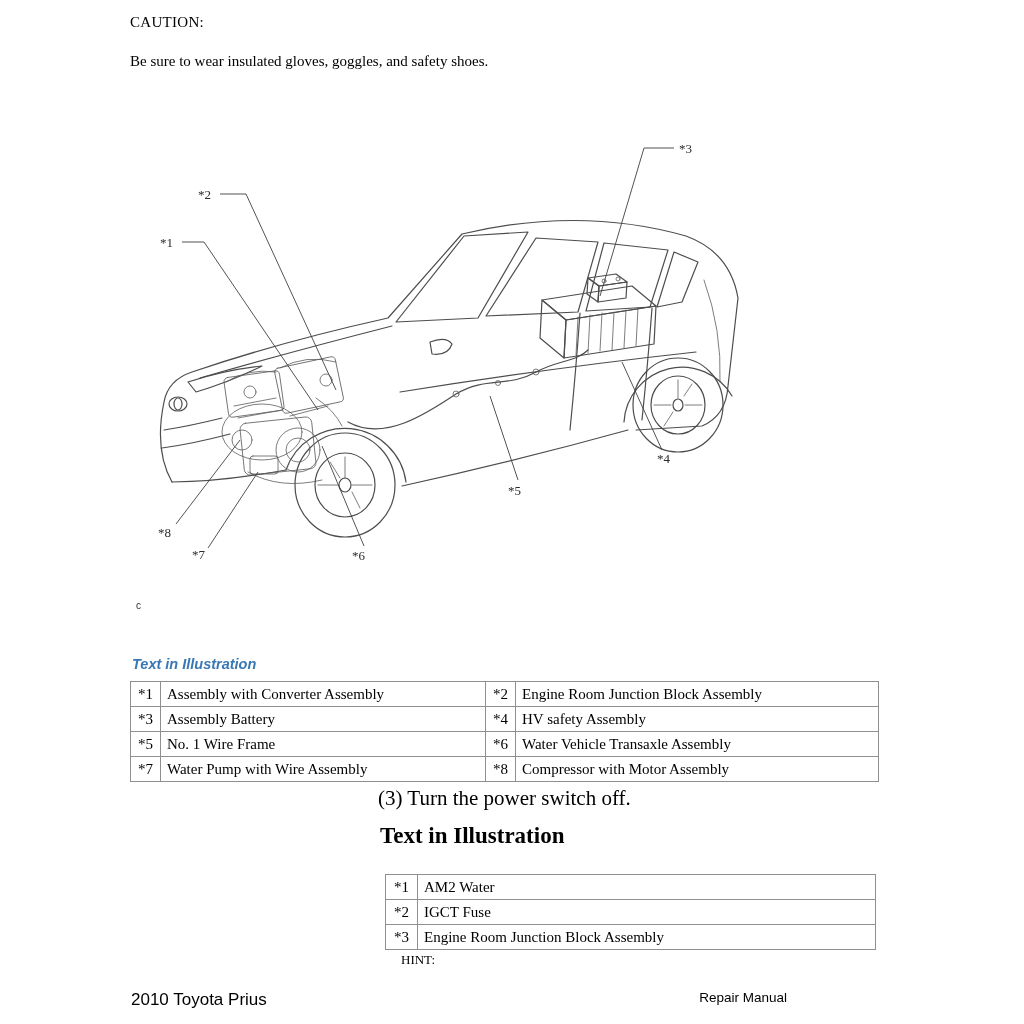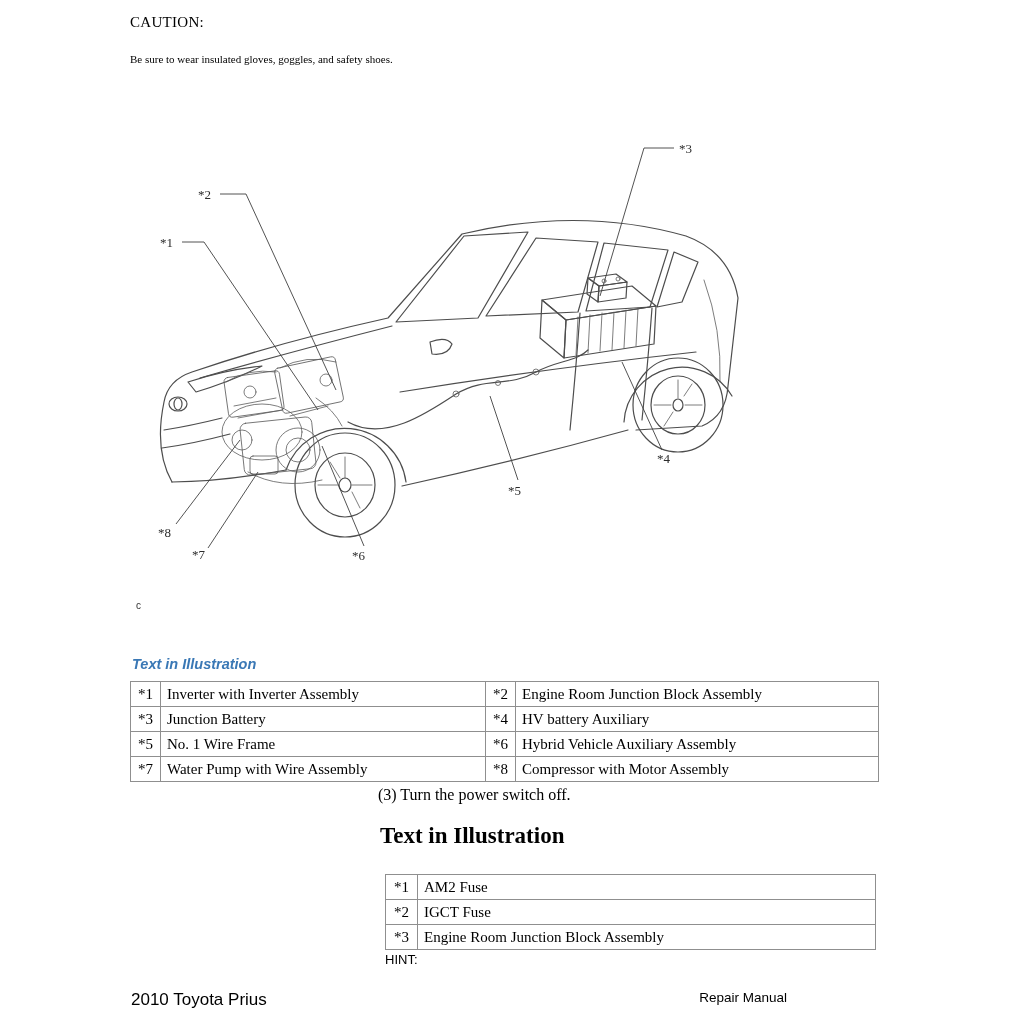--- a/index.html
+++ b/index.html
@@ -12,21 +12,21 @@
     font-family: "Liberation Serif", serif;
     color: #000000;
     overflow: hidden;
   }
   .caution-label {
     position: absolute; left: 130px; top: 14px;
     font-size: 15px; letter-spacing: 0.3px;
   }
   .caution-text {
     position: absolute; left: 130px; top: 53px;
-    font-size: 11px;
+    font-size: 15px;
   }
   .illustration {
     position: absolute; left: 130px; top: 130px;
     width: 650px; height: 470px;
   }
   .fig-note {
     position: absolute; left: 136px; top: 600px;
     font-size: 10px; font-family: "Liberation Sans", sans-serif; color: #333;
   }
   .section1-title {
@@ -46,30 +46,30 @@
     height: 25px;
     padding: 0 6px;
     overflow: hidden;
     white-space: nowrap;
   }
   table.ill-table td.ref { text-align: center; padding: 0 2px; }
   #table1 { left: 130px; top: 681px; width: 748px; }
   #table2 { left: 385px; top: 874px; width: 490px; }
   .step-text {
     position: absolute; left: 378px; top: 786px;
-    font-size: 16px;
+    font-size: 21px;
   }
   .section2-title {
     position: absolute; left: 380px; top: 823px;
     font-size: 23px; font-weight: bold;
     font-family: "Liberation Serif", serif;
   }
   .hint-label {
-    position: absolute; left: 385px; top: 952px;
-    font-size: 13px; font-family: Liberation Sans, sans-serif;
+    position: absolute; left: 401px; top: 952px;
+    font-size: 13px; font-family: Liberation Serif, serif;
   }
   .footer-left {
     position: absolute; left: 131px; top: 990px;
     font-size: 17px; font-family: "Liberation Sans", sans-serif;
   }
   .footer-right {
     position: absolute; right: 149px; top: 990px;
     font-size: 13.5px; font-family: "Liberation Sans", sans-serif; text-align: center;
   }
   .callout-text {
@@ -209,35 +209,35 @@
   <table class="ill-table" id="table1">
     <colgroup>
         <col style="width:30px">
         <col style="width:325px">
         <col style="width:30px">
         <col style="width:363px">
       </colgroup>
     <tbody>
       <tr>
         <td class="ref">*1</td>
-        <td>Inverter with Inverter Assembly</td>
+        <td>Assembly with Converter Assembly</td>
         <td class="ref">*2</td>
         <td>Engine Room Junction Block Assembly</td>
       </tr>
       <tr>
         <td class="ref">*3</td>
-        <td>Junction Battery</td>
+        <td>Assembly Battery</td>
         <td class="ref">*4</td>
-        <td>HV battery Auxiliary</td>
+        <td>HV safety Assembly</td>
       </tr>
       <tr>
         <td class="ref">*5</td>
         <td>No. 1 Wire Frame</td>
         <td class="ref">*6</td>
-        <td>Hybrid Vehicle Auxiliary Assembly</td>
+        <td>Water Vehicle Transaxle Assembly</td>
       </tr>
       <tr>
         <td class="ref">*7</td>
         <td>Water Pump with Wire Assembly</td>
         <td class="ref">*8</td>
         <td>Compressor with Motor Assembly</td>
       </tr>
     </tbody>
   </table>
 
@@ -246,21 +246,21 @@
   <div class="section2-title">Text in Illustration</div>
 
   <table class="ill-table" id="table2">
     <colgroup>
         <col style="width:32px">
         <col style="width:458px">
       </colgroup>
     <tbody>
       <tr>
         <td class="ref">*1</td>
-        <td>AM2 Fuse</td>
+        <td>AM2 Water</td>
       </tr>
       <tr>
         <td class="ref">*2</td>
         <td>IGCT Fuse</td>
       </tr>
       <tr>
         <td class="ref">*3</td>
         <td>Engine Room Junction Block Assembly</td>
       </tr>
     </tbody>

